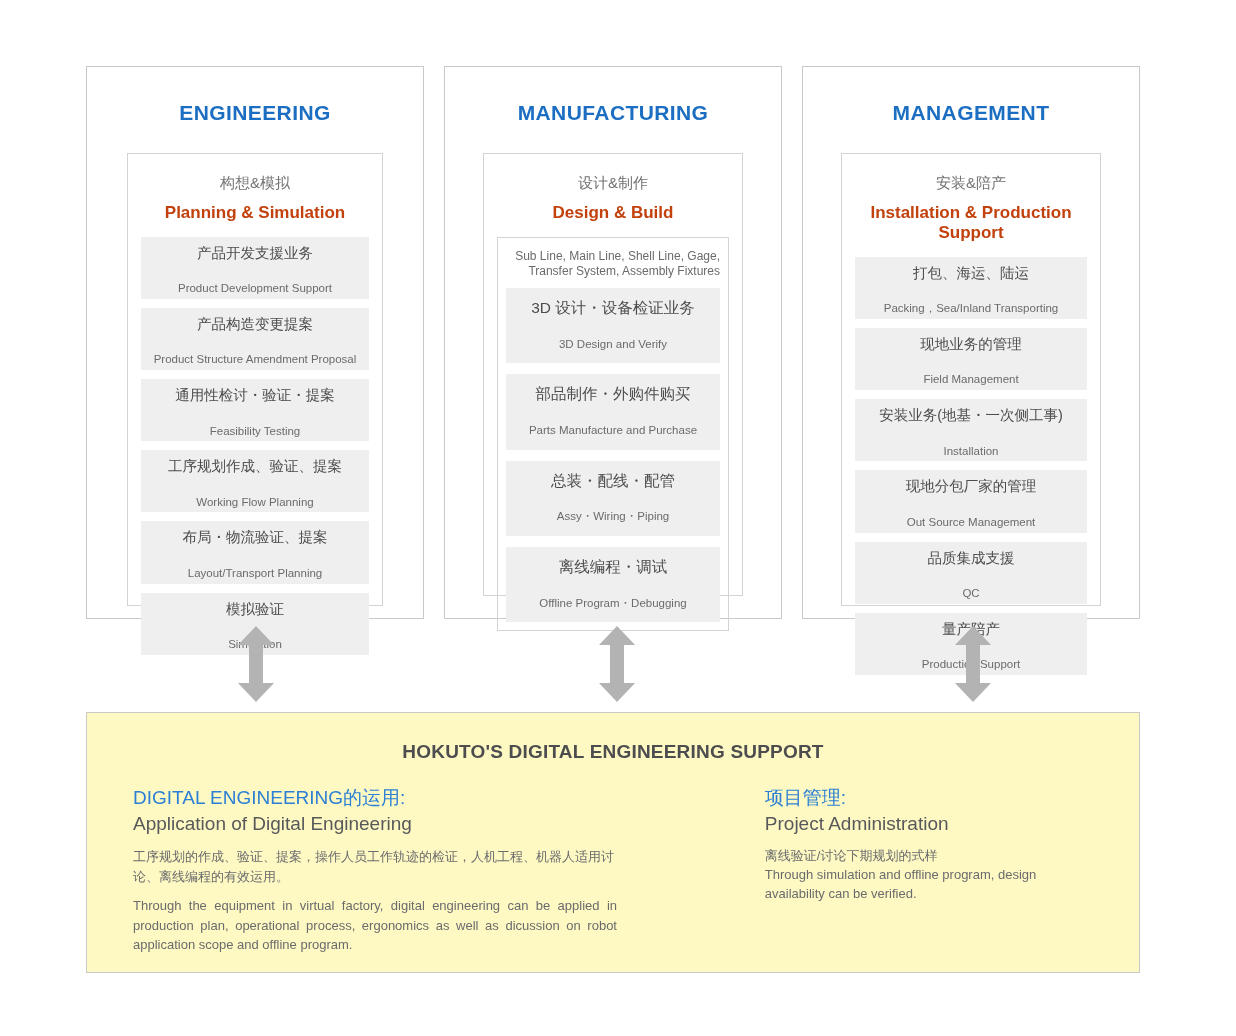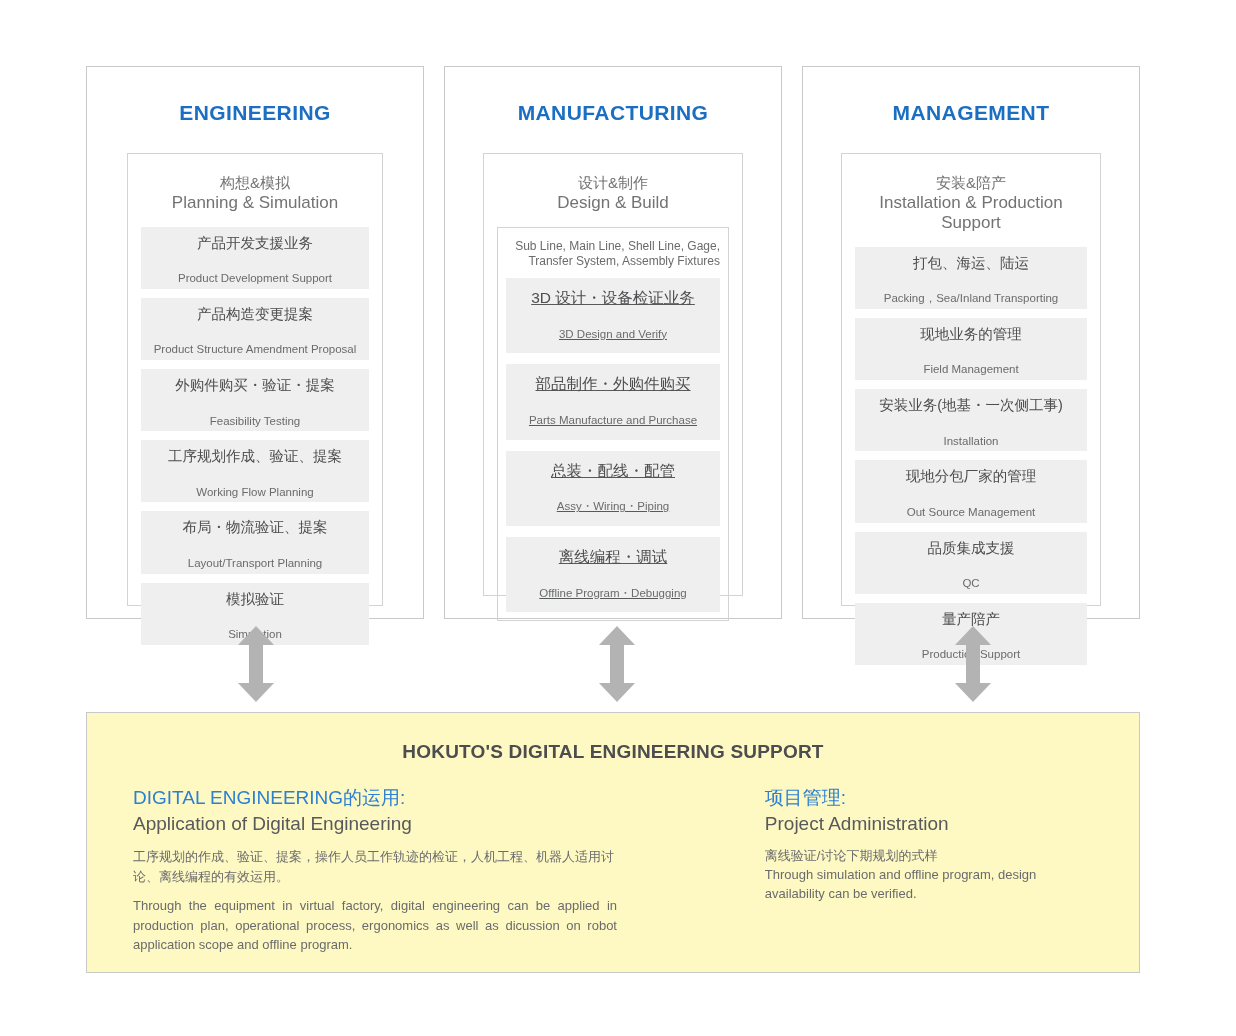--- a/index.html
+++ b/index.html
@@ -63,42 +63,42 @@
   }
   .box-heading .cn {
     display: block;
     font-size: 15px;
     color: #737373;
     font-weight: normal;
   }
   .box-heading .en {
     display: block;
     font-size: 17px;
-    color: #737373;
-    font-weight: normal;
-    margin-top: 1px;
+    color: #c2410c;
+    font-weight: bold;
+    margin-top: 11px;
   }
 
   
   .nested-frame {
     border: 1px solid #d3d3d3;
     box-sizing: border-box;
     padding: 9px 8px 8px 8px;
   }
   .nested-note {
     text-align: right;
     font-size: 12px;
     line-height: 1.3;
     color: #6a6b6d;
     margin: 2px 0 8px 0;
     white-space: pre-line;
   }
 
   .cards { display: flex; flex-direction: column; gap: 9px; }
-  .panel.manufacturing .cards { gap: 11px; text-decoration: underline; }
+  .panel.manufacturing .cards { gap: 11px; }
   .card {
     background: #efefef;
     text-align: center;
     padding: 8px 4px 3px 4px;
     line-height: 1.2;
   }
   .panel.manufacturing .card { padding: 11px 4px 12px 4px; }
   .card .cn {
     display: block;
     font-size: 14.5px;
@@ -189,21 +189,21 @@
       <div class="cards">
         <div class="card">
           <span class="cn">产品开发支援业务</span>
           <span class="en">Product Development Support</span>
         </div>
         <div class="card">
           <span class="cn">产品构造变更提案</span>
           <span class="en">Product Structure Amendment Proposal</span>
         </div>
         <div class="card">
-          <span class="cn">外购件购买・验证・提案</span>
+          <span class="cn">通用性检讨・验证・提案</span>
           <span class="en">Feasibility Testing</span>
         </div>
         <div class="card">
           <span class="cn">工序规划作成、验证、提案</span>
           <span class="en">Working Flow Planning</span>
         </div>
         <div class="card">
           <span class="cn">布局・物流验证、提案</span>
           <span class="en">Layout/Transport Planning</span>
         </div>

